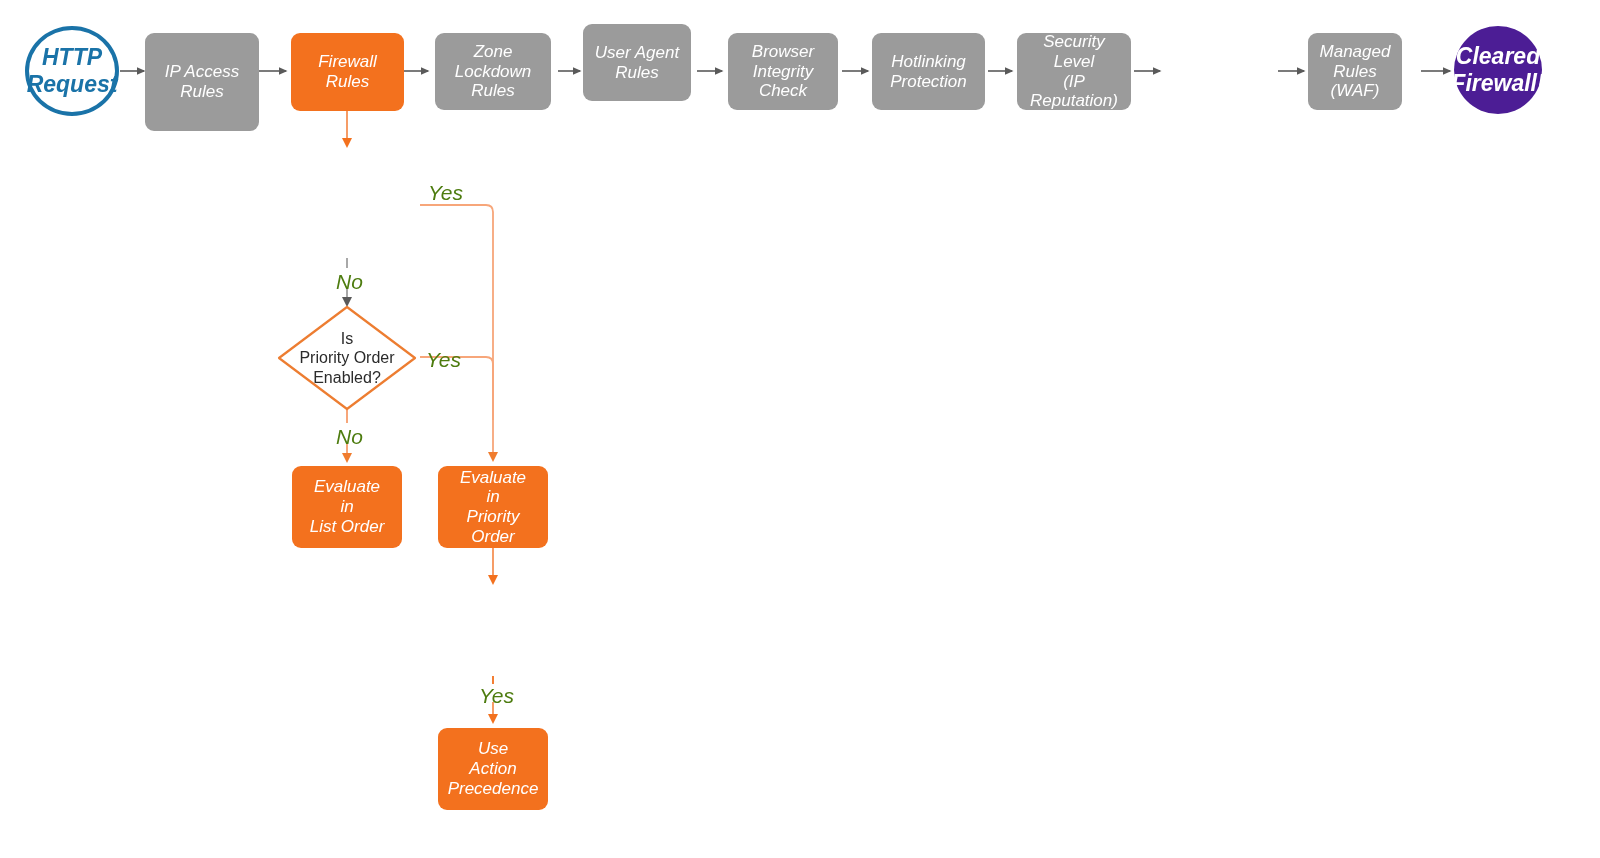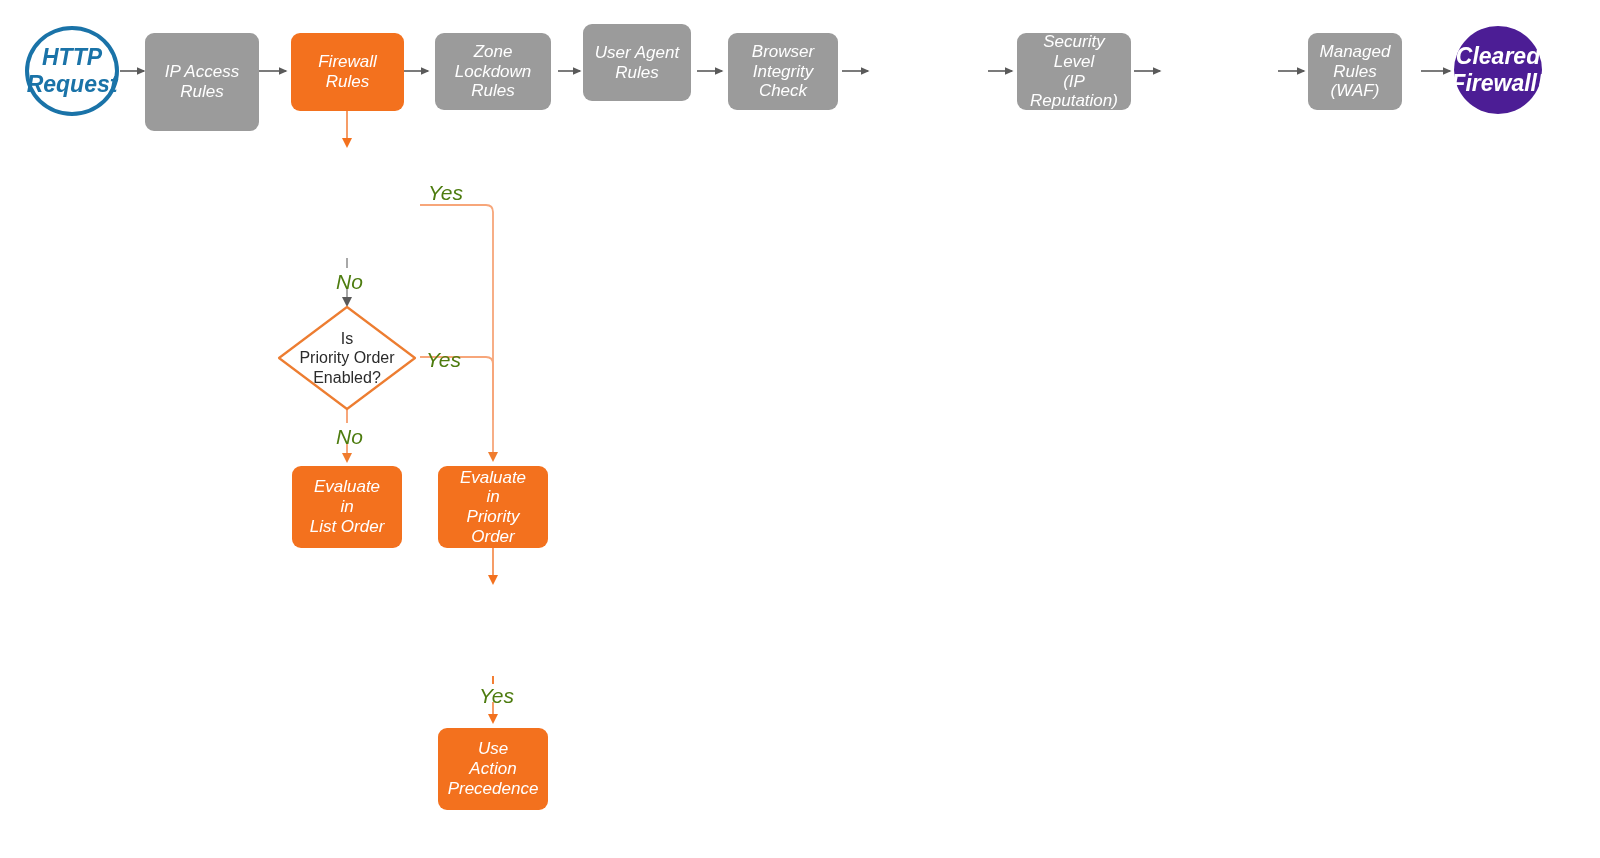--- a/index.html
+++ b/index.html
@@ -160,20 +160,22 @@
 Lockdown
 Rules</div>
 
   <div class="node rect gray nl" style="left:583px; top:24px; width:108px; height:77px;">User Agent
 Rules</div>
 
   <div class="node rect gray nl" style="left:728px; top:33px; width:110px; height:77px;">Browser
 Integrity
 Check</div>
 
+  <div class="node rect gray nl" style="left:872px; top:33px; width:113px; height:77px;">Hotlinking
+Protection</div>
 
   <div class="node rect gray nl" style="left:1017px; top:33px; width:114px; height:77px;">Security
 Level
 (IP Reputation)</div>
 
 
   <div class="node rect gray nl" style="left:1308px; top:33px; width:94px; height:77px;">Managed
 Rules
 (WAF)</div>
 

